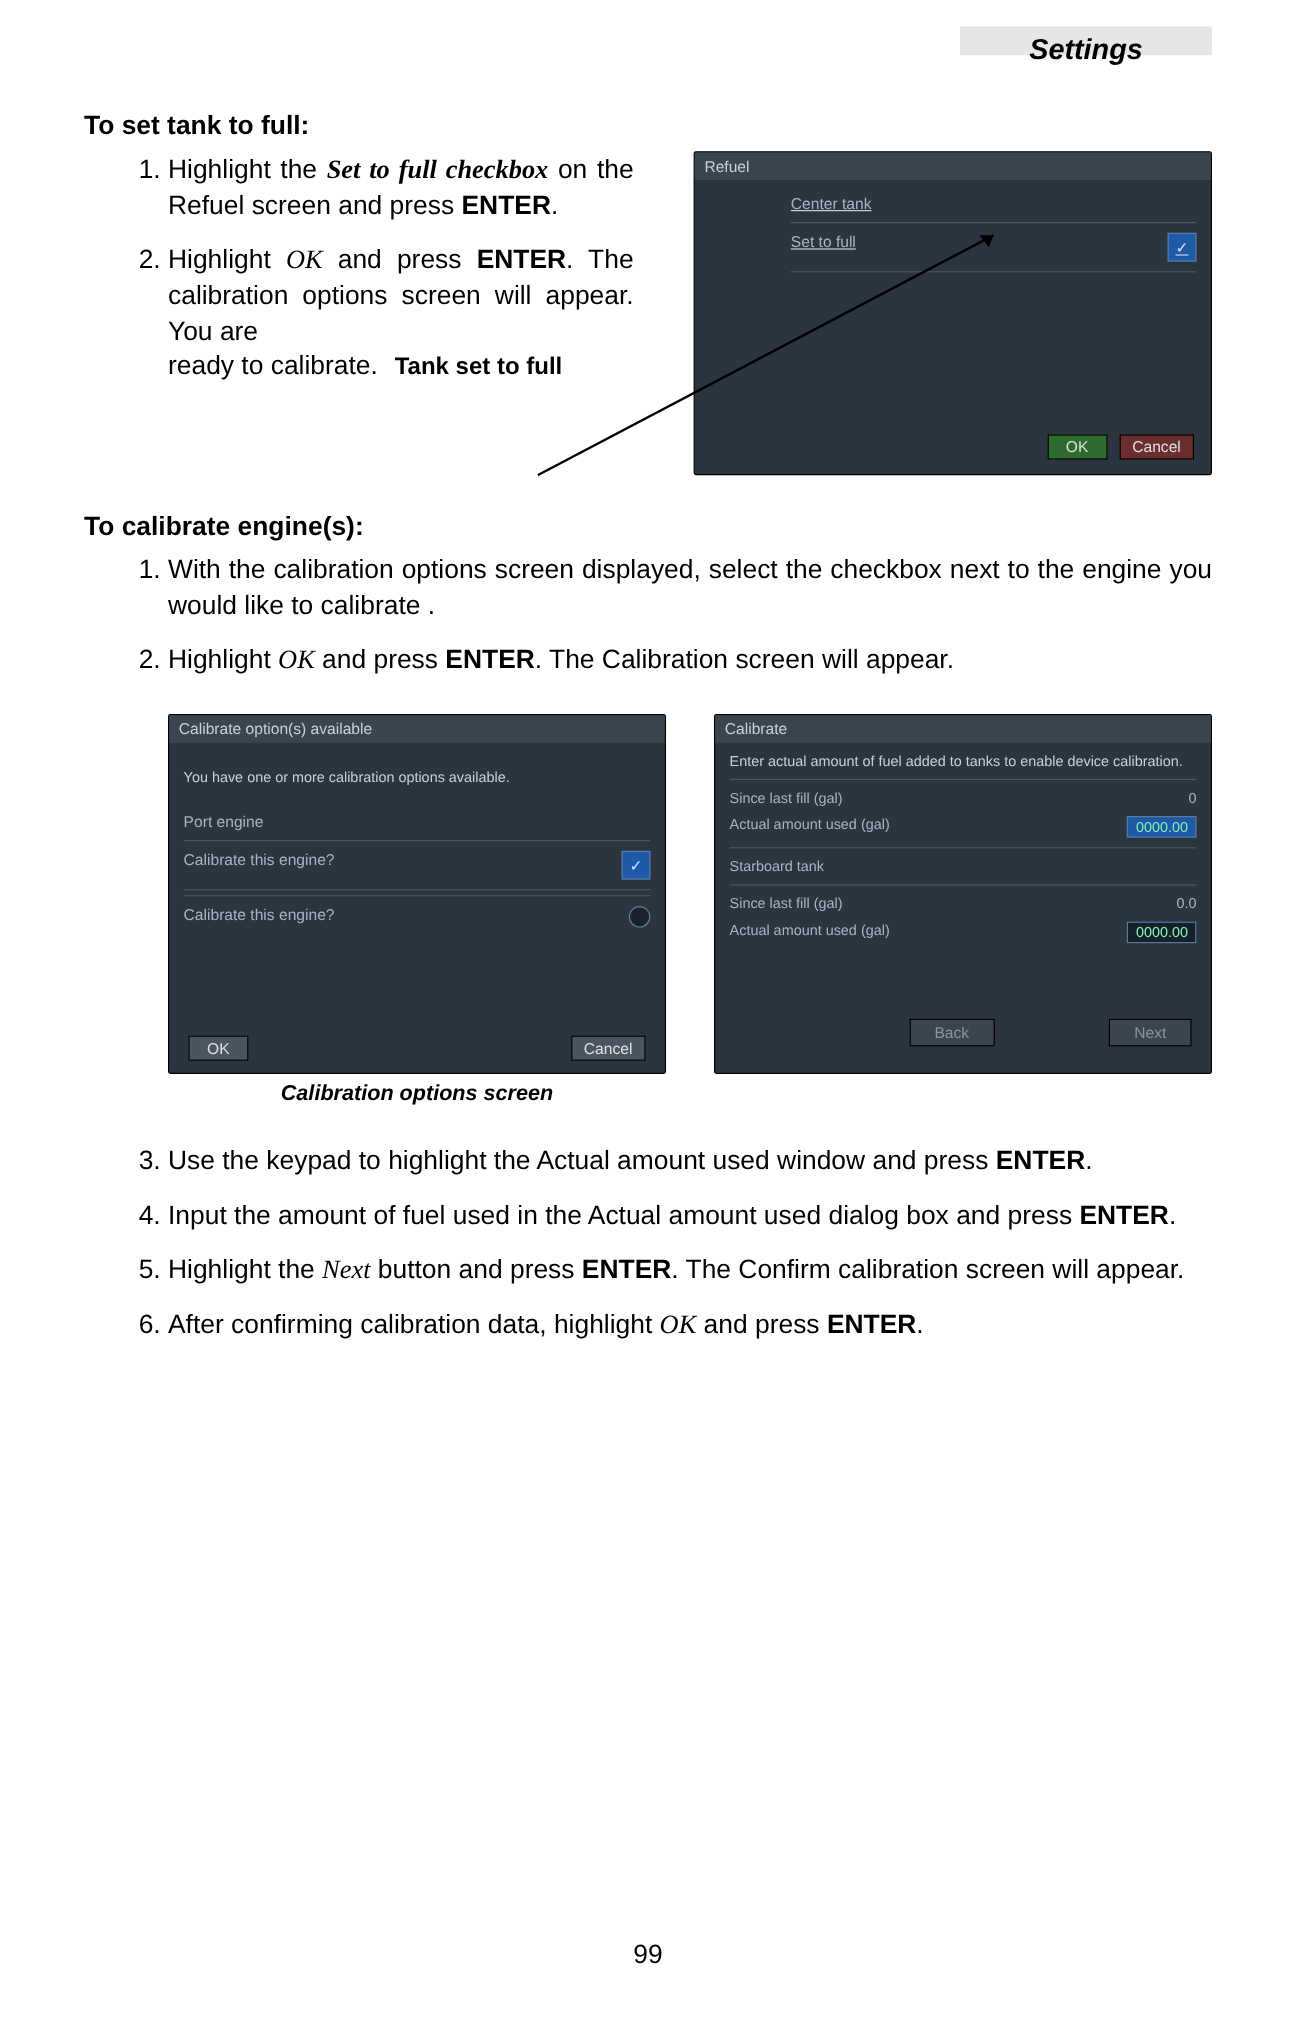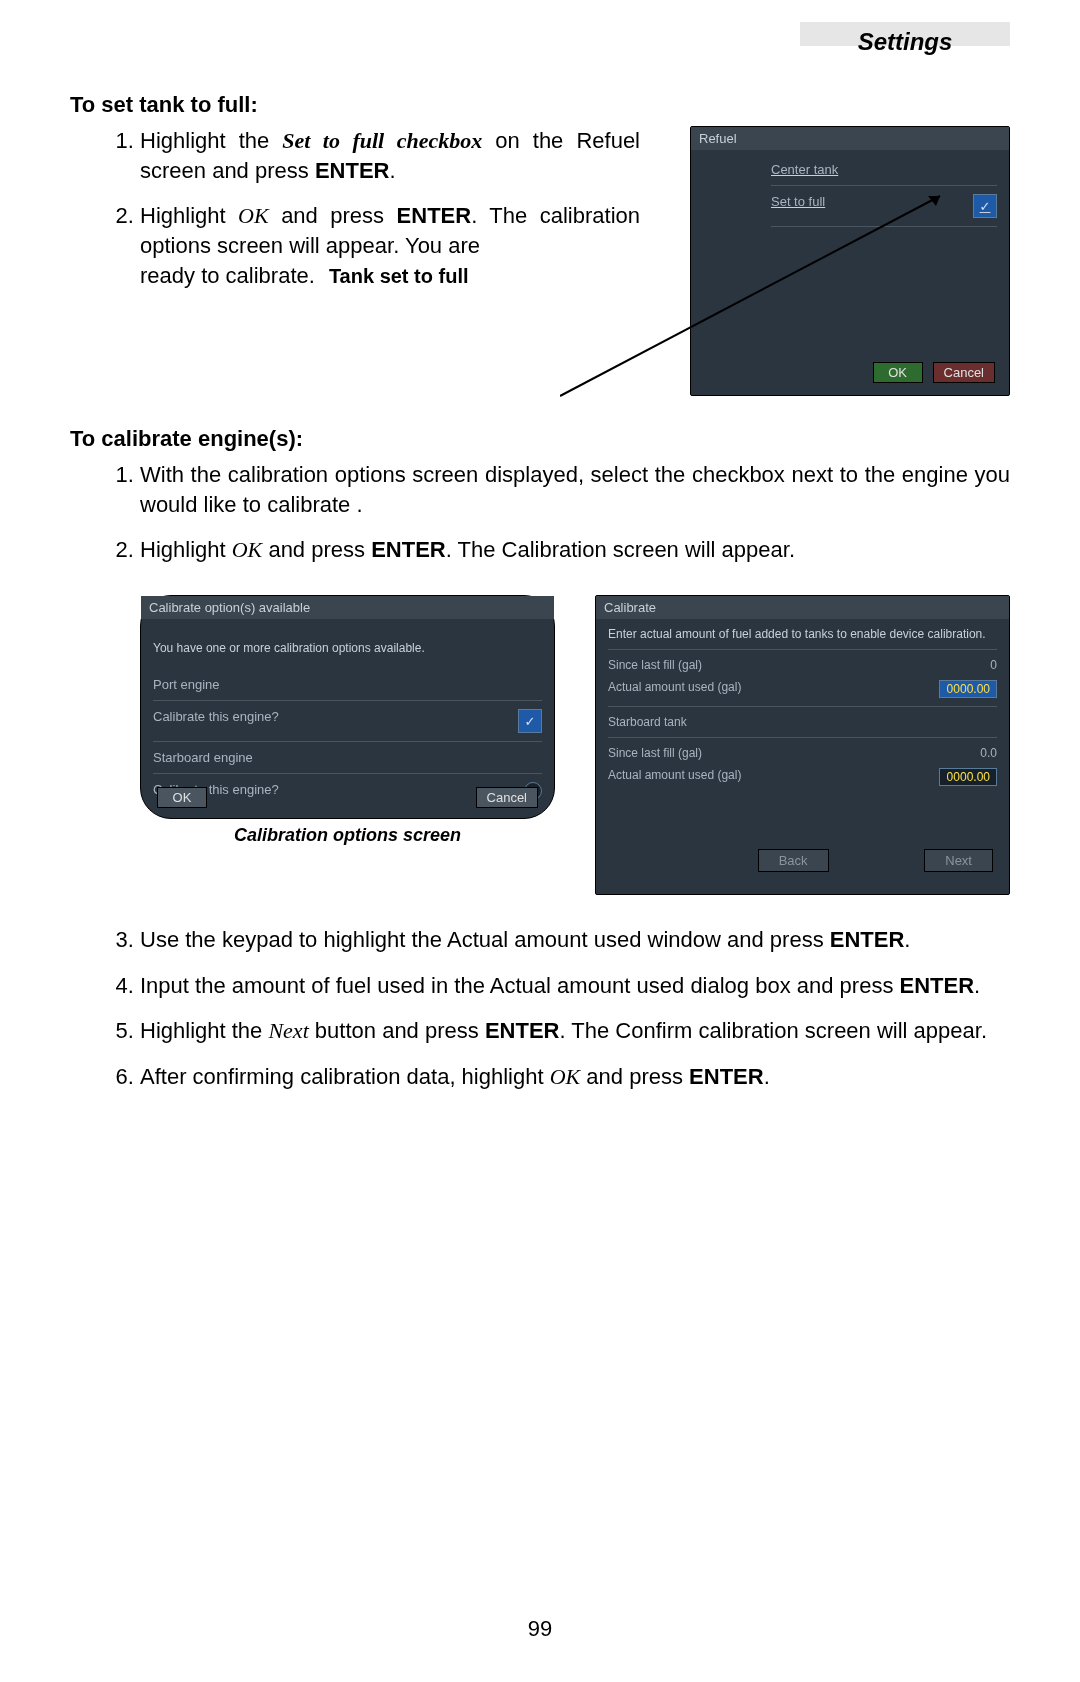--- a/index.html
+++ b/index.html
@@ -28,21 +28,21 @@
   .content { padding-top: 62px; }
   .subhead { font-weight: bold; font-size: 22px; margin: 8px 0 8px 0; }
   .row1 { display: flex; align-items: flex-start; }
   .row1-left { flex: 1; padding-right: 10px; }
   ol.steps { list-style: decimal; padding-left: 70px; font-size: 22px; line-height: 1.35; }
   ol.steps > li { margin-bottom: 16px; text-align: justify; }
   .serif-ital { font-family: "Times New Roman", serif; font-style: italic; }
   .bold { font-weight: bold; }
   .caption { font-weight: bold; font-style: italic; font-size: 18px; text-align: center; margin-top: 6px; }
   .callout-label { font-weight: bold; font-size: 20px; display: inline-block; margin-left: 14px; }
-  .row1-right { width: 320px; position: relative; margin-left: 40px; }
+  .row1-right { width: 432px; position: relative; margin-left: 40px; }
 
   
   .device {
     background: #2b3540;
     border: 1px solid #000;
     border-radius: 2px;
     color: #c8d0d8;
     font-size: 14px;
     font-family: Arial, sans-serif;
     position: relative;
@@ -65,21 +65,21 @@
   .dev-footer-center { display: flex; justify-content: space-between; padding: 6px 8px; }
   .dev-btn {
     border: 1px solid #000; padding: 2px 10px; font-size: 13px;
     color: #e0e0e0; min-width: 50px; text-align: center;
   }
   .btn-ok { background: #2e6b2e; }
   .btn-cancel { background: #6b2e2e; }
   .btn-neutral { background: #3a4550; color:#8a94a0; padding:3px 20px; }
   .dev-valbox {
     background: #15202b; border: 1px solid #5a7a9a; padding: 1px 6px;
-    color: #fde047; font-size: 12px; min-width: 58px; text-align: right;
+    color: #86efac; font-size: 12px; min-width: 58px; text-align: right;
   }
   .dev-valbox-hi { background:#1e5aa8; }
 
   
   .arrow-svg { position: absolute; pointer-events: none; }
 
   .two-shots { display: flex; gap: 40px; margin: 30px 0 10px 70px; }
   .shot-col { flex: 1; }
 
   .pagenum { position: absolute; bottom: 40px; left: 0; width: 100%; text-align: center; font-size: 22px; }
@@ -144,36 +144,33 @@
       <span>With the calibration options screen displayed, select the checkbox next to the engine you would like to calibrate .</span>
     </li>
     <li class="just">
       <span>Highlight </span><span class="serif-ital">OK</span><span> and press </span><span class="bold">ENTER</span><span>. The Calibration screen will appear.</span>
     </li>
   </ol>
 
   <div class="two-shots">
 
     <div class="shot-col">
-      <div class="device" style="height:224px; position:relative;border-radius:31px;">
+      <div class="device" style="height:300px; position:relative;">
         <div class="dev-titlebar">Calibrate option(s) available</div>
         <div class="dev-body">
           <div style="margin:14px 0 18px 0; font-size:12px;">You have one or more calibration options available.</div>
           <div class="dev-row">
               <span>Port engine</span>
             </div>
           <div class="dev-sep"></div>
           <div class="dev-row">
             <span>Calibrate this engine?</span>
             <span class="dev-check">✓</span>
           </div>
           <div class="dev-sep"></div>
-          <div class="dev-row">
-              <span>Starboard engine</span>
-            </div>
           <div class="dev-sep"></div>
           <div class="dev-row">
             <span>Calibrate this engine?</span>
             <span class="dev-radio"></span>
           </div>
         </div>
         <div class="dev-footer-center" style="position:absolute; bottom:4px; left:8px; right:8px;">
           <div class="dev-btn" style="background:#4a5560;">OK</div>
           <div class="dev-btn" style="background:#4a5560;">Cancel</div>
         </div>

